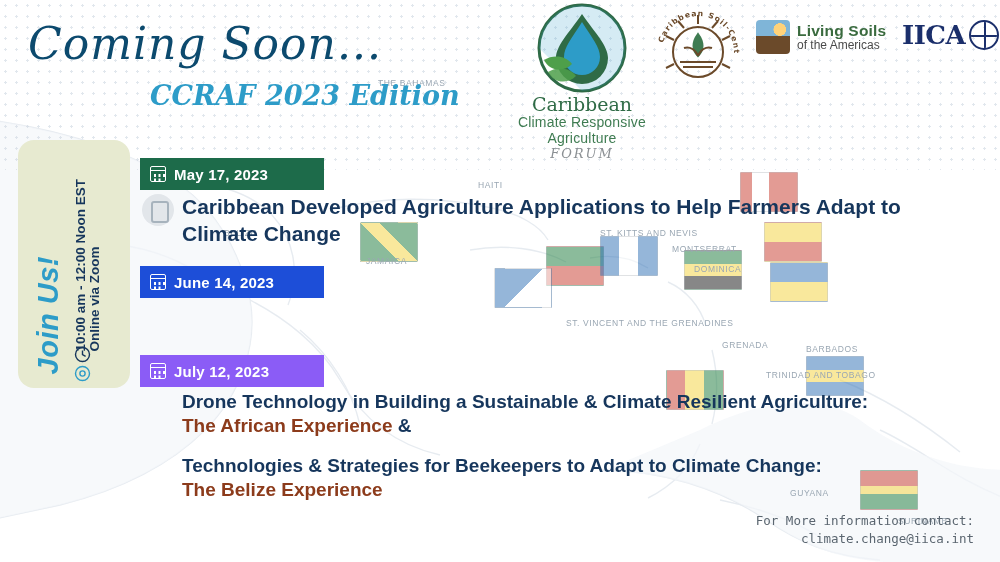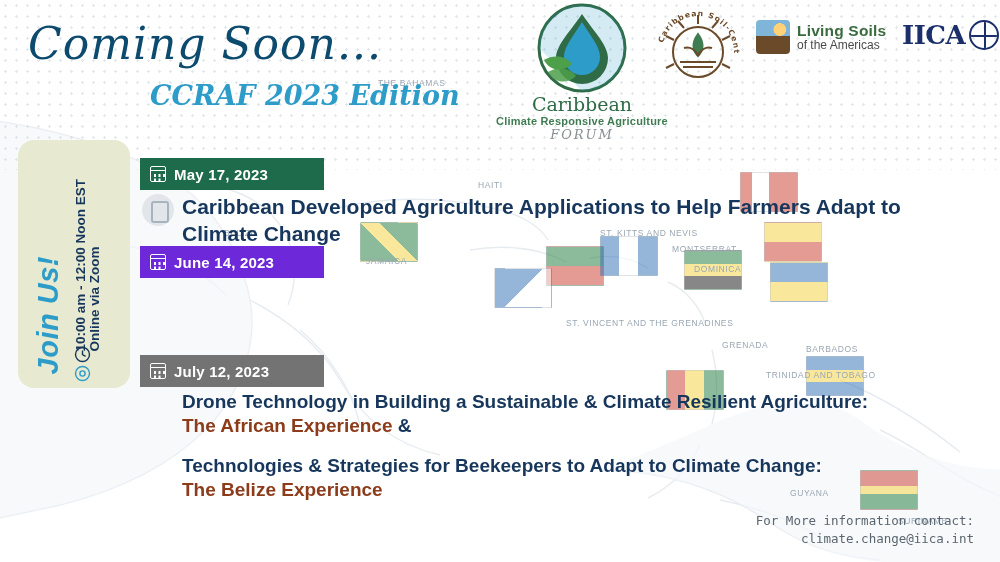--- a/index.html
+++ b/index.html
@@ -77,24 +77,23 @@
     top: 92px;
     color: #3f7c52;
     line-height: 1.12;
   }
   .logo-ccraf .w1 {
     font-family: "DejaVu Serif", serif;
     font-size: 19px;
     color: #2f6b46;
   }
   .logo-ccraf .w2 {
-    font-size: 11px;
+    font-size: 14px;
     color: #3f7c52;
     letter-spacing: .2px;
-    font-weight: bold;
   }
   .logo-ccraf .w3 {
     font-family: "DejaVu Serif", serif;
     font-style: italic;
     font-size: 13px;
     color: #8a8f93;
     letter-spacing: 2px;
   }
 
   .logo-soil {
@@ -258,22 +257,22 @@
   }
   .chip .cal::after {
     content: "";
     position: absolute;
     left: 2.5px; top: 7px;
     width: 2.5px; height: 2.5px;
     background: #fff;
     box-shadow: 4.5px 0 0 #fff, 9px 0 0 #fff, 0 4.5px 0 #fff, 4.5px 4.5px 0 #fff;
   }
   .chip1 { left: 140px; top: 158px; background: #1d6b4a; width: 158px; text-align: right; }
-  .chip2 { left: 140px; top: 246px; background: #6d28d9; width: 158px; }
-  .chip3 { left: 140px; top: 355px; background: #737373; width: 158px; }
+  .chip2 { left: 140px; top: 266px; background: #1d4ed8; width: 158px; }
+  .chip3 { left: 140px; top: 355px; background: #8b5cf6; width: 158px; }
 
   .app-badge {
     position: absolute;
     left: 142px;
     top: 194px;
     width: 32px; height: 32px;
     border-radius: 50%;
     background: #dfe3e8;
     opacity: .85;
   }

